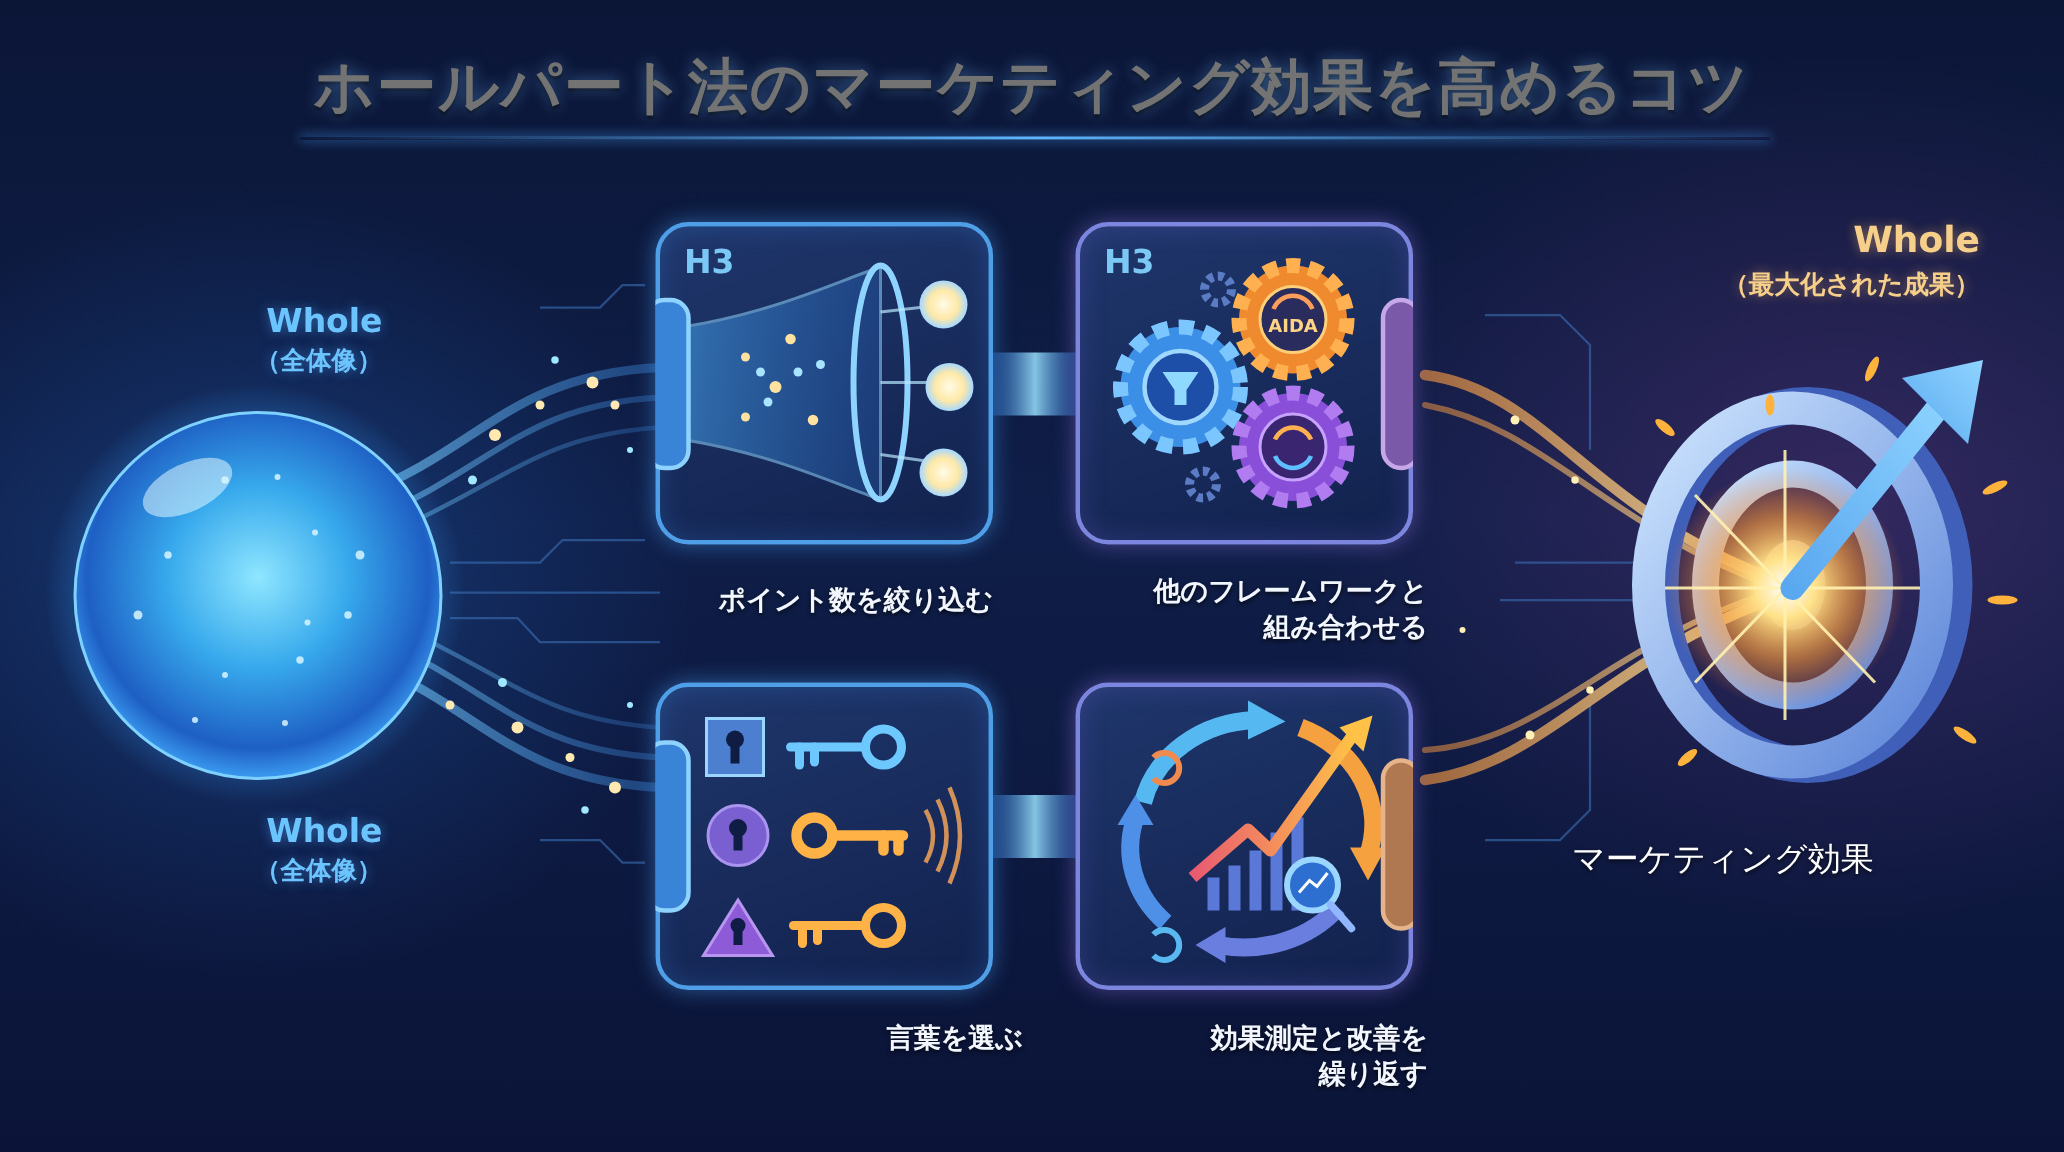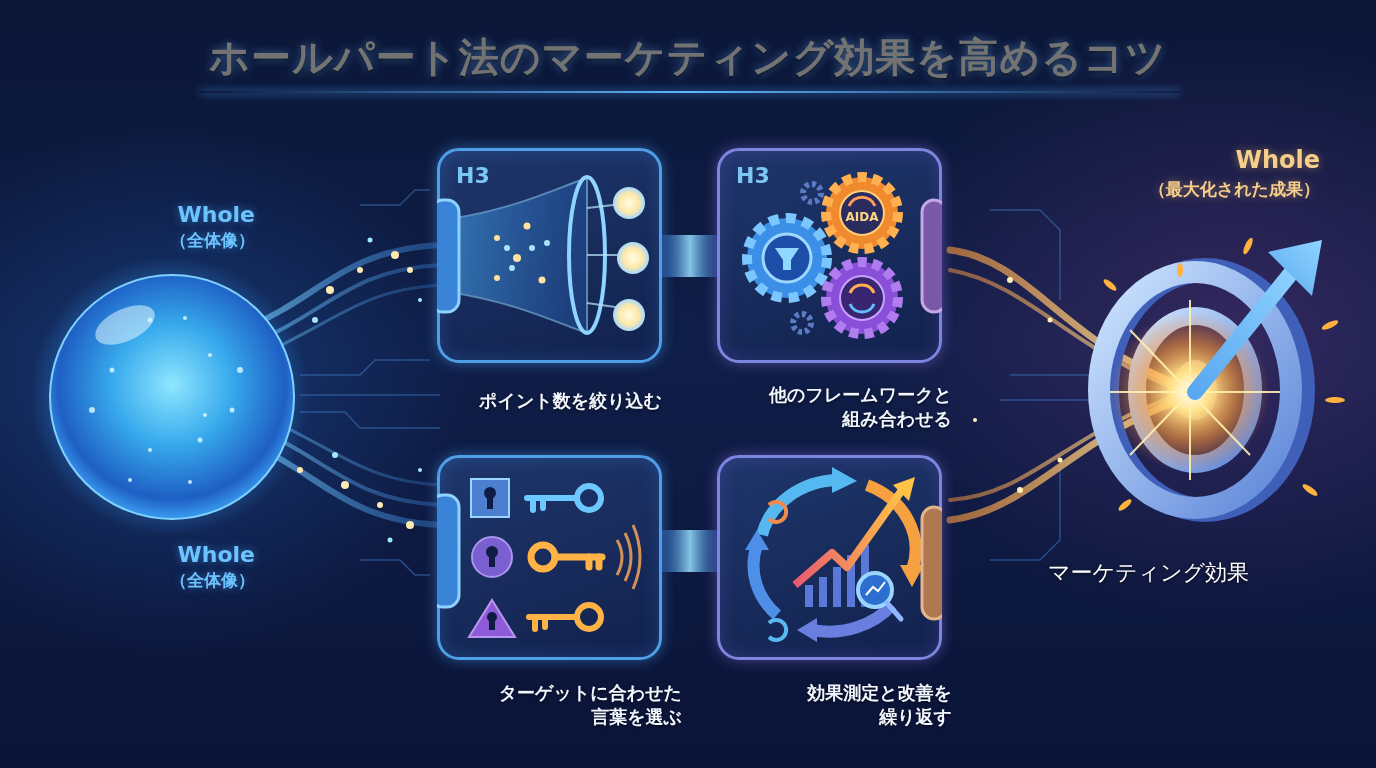--- a/index.html
+++ b/index.html
@@ -312,21 +312,20 @@
       <rect x="52" y="164" width="6" height="11" fill="#0f1d45"></rect>
     <g stroke="#ffb347" stroke-width="6" fill="none" stroke-linecap="round">
       <circle cx="152" cy="162" r="12"></circle>
         <line x1="92" y1="162" x2="140" y2="162"></line>
         <line x1="98" y1="162" x2="98" y2="174"></line>
         <line x1="108" y1="162" x2="108" y2="172"></line>
     </g>
   </svg>
 </div>
 <div class="card-caption" style="left:417px; top:681px; width:265px;">
-  <div>ターゲットに合わせた</div>
   <div>言葉を選ぶ</div>
 </div>
 
 <div class="card purple" style="left:717px; top:455px; width:225px; height:205px;">
   <svg width="225" height="205" style="position:absolute;left:-3px;top:-3px;">
     <defs>
       <linearGradient id="trendG" x1="0" x2="1">
         <stop offset="0" stop-color="#e85a70"></stop>
         <stop offset="1" stop-color="#ffc247"></stop>
       </linearGradient>

